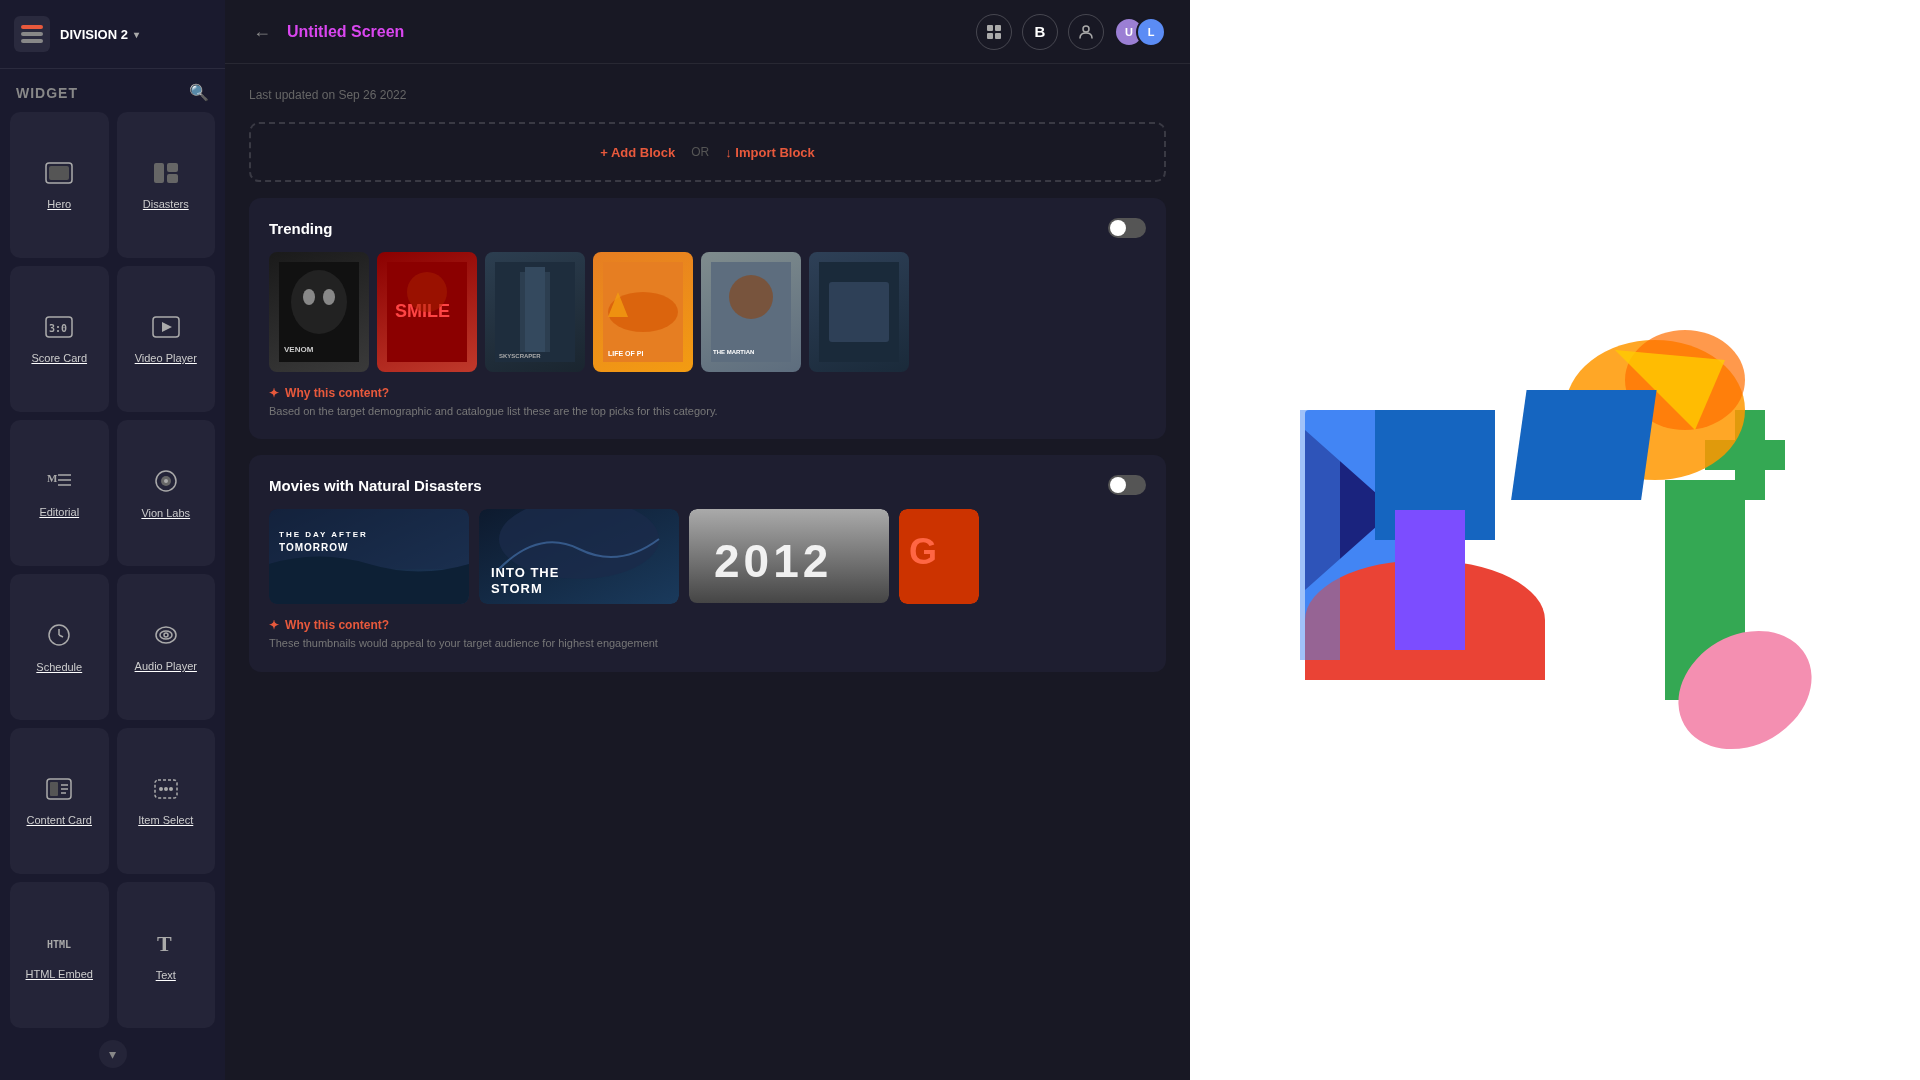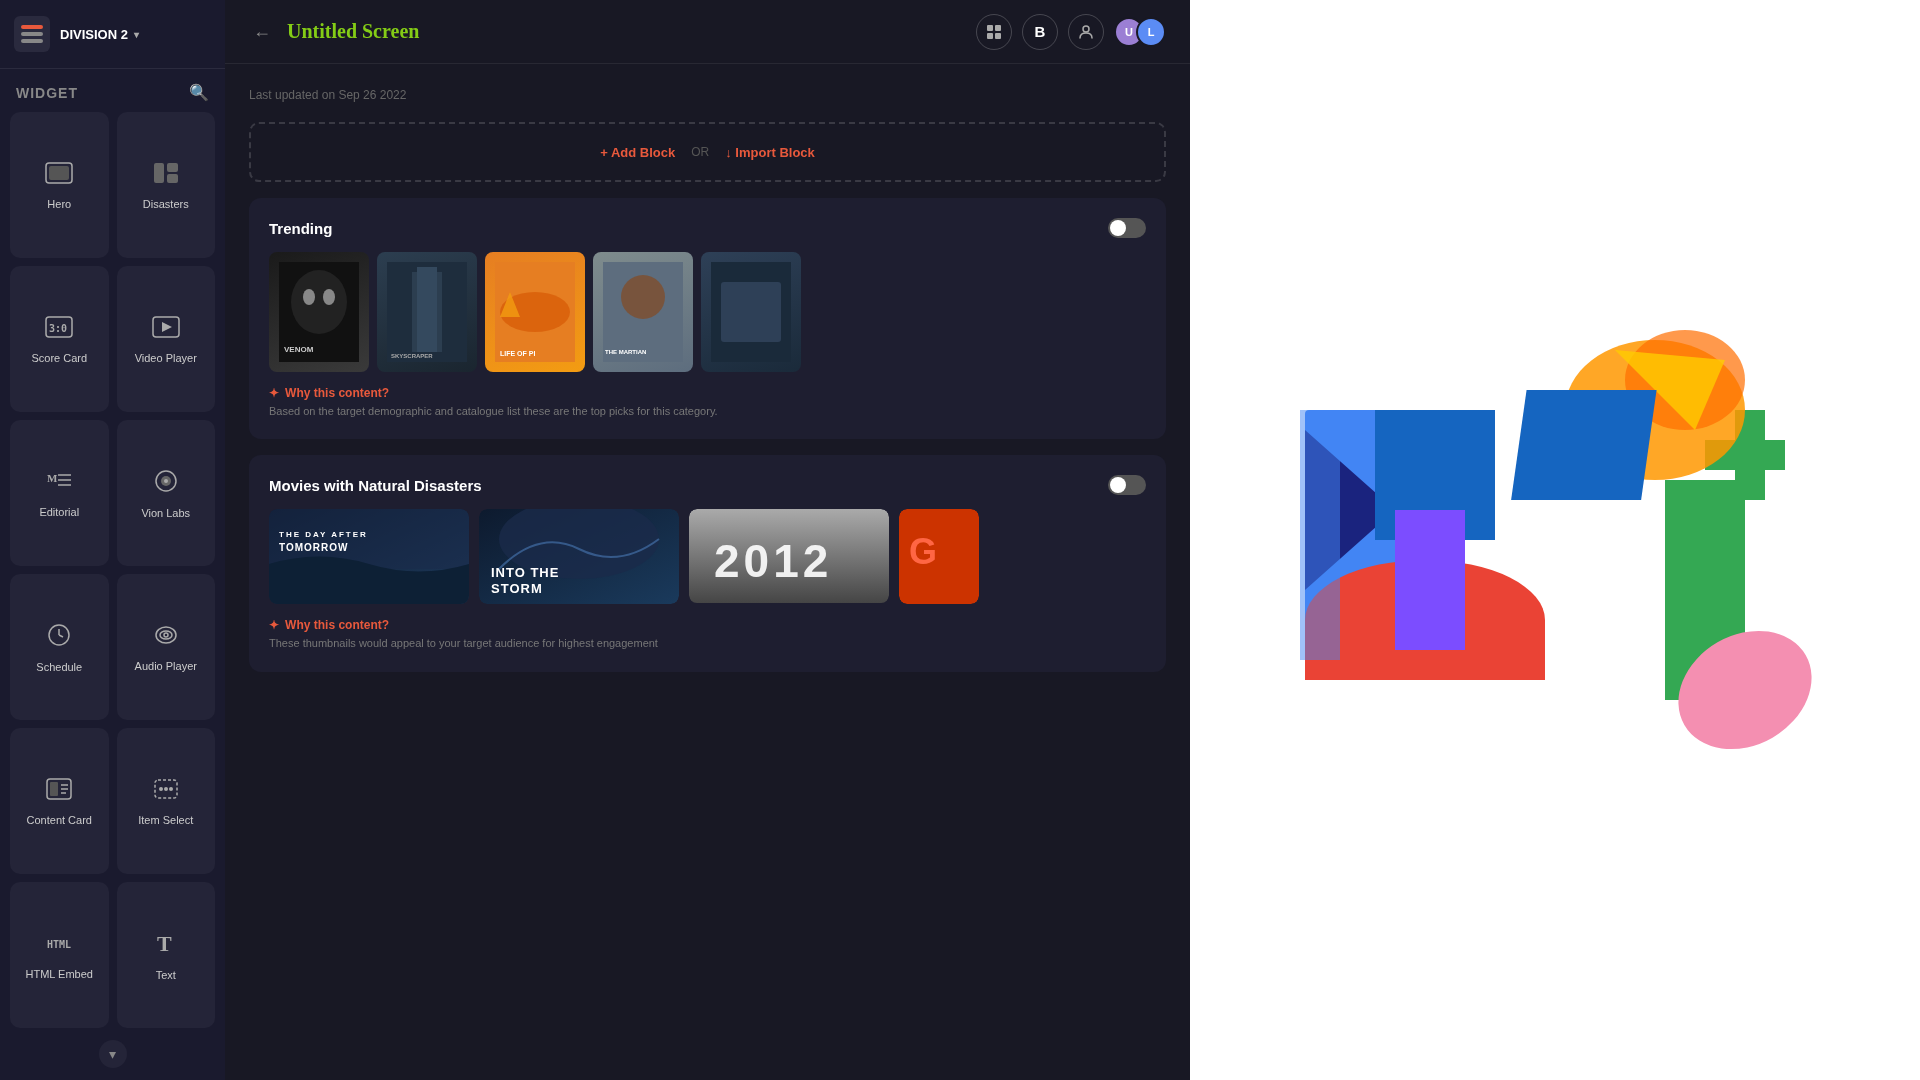--- a/index.html
+++ b/index.html
@@ -46,20 +46,21 @@
     }
     .widget-title { font-size: 14px; font-weight: 700; color: #888; letter-spacing: 1px; text-transform: uppercase; text-align: center; }
     .search-btn { background: none; border: none; color: #888; cursor: pointer; font-size: 16px; }
     .widget-grid {
       display: grid;
       grid-template-columns: 1fr 1fr;
       gap: 8px;
       padding: 0 10px;
       flex: 1;
       overflow-y: auto;
+      text-decoration: underline;
     }
     .widget-item {
       background: #242438;
       border-radius: 10px;
       display: flex;
       flex-direction: column;
       align-items: center;
       justify-content: center;
       padding: 14px 8px 12px;
       cursor: pointer;
@@ -85,21 +86,21 @@
     .topbar {
       display: flex;
       align-items: center;
       padding: 0 24px;
       height: 64px;
       border-bottom: 1px solid rgba(255,255,255,0.07);
       gap: 12px;
       flex-shrink: 0;
     }
     .back-btn { background: none; border: none; color: #888; font-size: 18px; cursor: pointer; padding: 4px; }
-    .screen-title { font-size: 20px; font-weight: 600; color: #84cc16; flex: 1; font-family: Liberation Serif, serif; }
+    .screen-title { font-size: 16px; font-weight: 600; color: #d946ef; flex: 1; }
     .topbar-icons { display: flex; align-items: center; gap: 10px; margin-left: auto; }
     .icon-btn {
       width: 36px; height: 36px; border-radius: 50%;
       border: 1.5px solid rgba(255,255,255,0.2);
       background: transparent; color: #ccc;
       display: flex; align-items: center; justify-content: center;
       cursor: pointer; font-size: 15px;
     }
     .avatar-group { display: flex; align-items: center; }
     .avatar {
@@ -437,20 +438,29 @@
             <svg width="80" height="100" viewBox="0 0 80 100">
               <rect width="80" height="100" fill="#111"></rect>
               <text x="5" y="90" font-size="8" fill="#ccc" font-weight="bold" font-family="sans-serif">VENOM</text>
               <ellipse cx="40" cy="40" rx="28" ry="32" fill="#222"></ellipse>
               <ellipse cx="30" cy="35" rx="6" ry="8" fill="#888"></ellipse>
               <ellipse cx="50" cy="35" rx="6" ry="8" fill="#888"></ellipse>
             </svg>
           </div>
         </div>
 
+        <div class="movie-thumb">
+          <div class="movie-thumb-inner" style="background: linear-gradient(160deg, #8b0000, #c0392b);">
+            <svg width="80" height="100" viewBox="0 0 80 100">
+              <rect width="80" height="100" fill="#8b0000"></rect>
+              <text x="8" y="55" font-size="18" fill="#ff4444" font-weight="900" font-family="sans-serif">SMILE</text>
+              <circle cx="40" cy="30" r="20" fill="#aa2200" opacity="0.5"></circle>
+            </svg>
+          </div>
+        </div>
 
         <div class="movie-thumb">
           <div class="movie-thumb-inner" style="background: linear-gradient(160deg, #2c3e50, #1a252f);">
             <svg width="80" height="100" viewBox="0 0 80 100">
               <rect width="80" height="100" fill="#1e2d3d"></rect>
               <rect x="25" y="10" width="30" height="80" fill="#2c3e50"></rect>
               <rect x="30" y="5" width="20" height="85" fill="#34495e"></rect>
               <text x="4" y="96" font-size="6" fill="#aaa" font-weight="bold" font-family="sans-serif">SKYSCRAPER</text>
             </svg>
           </div>

